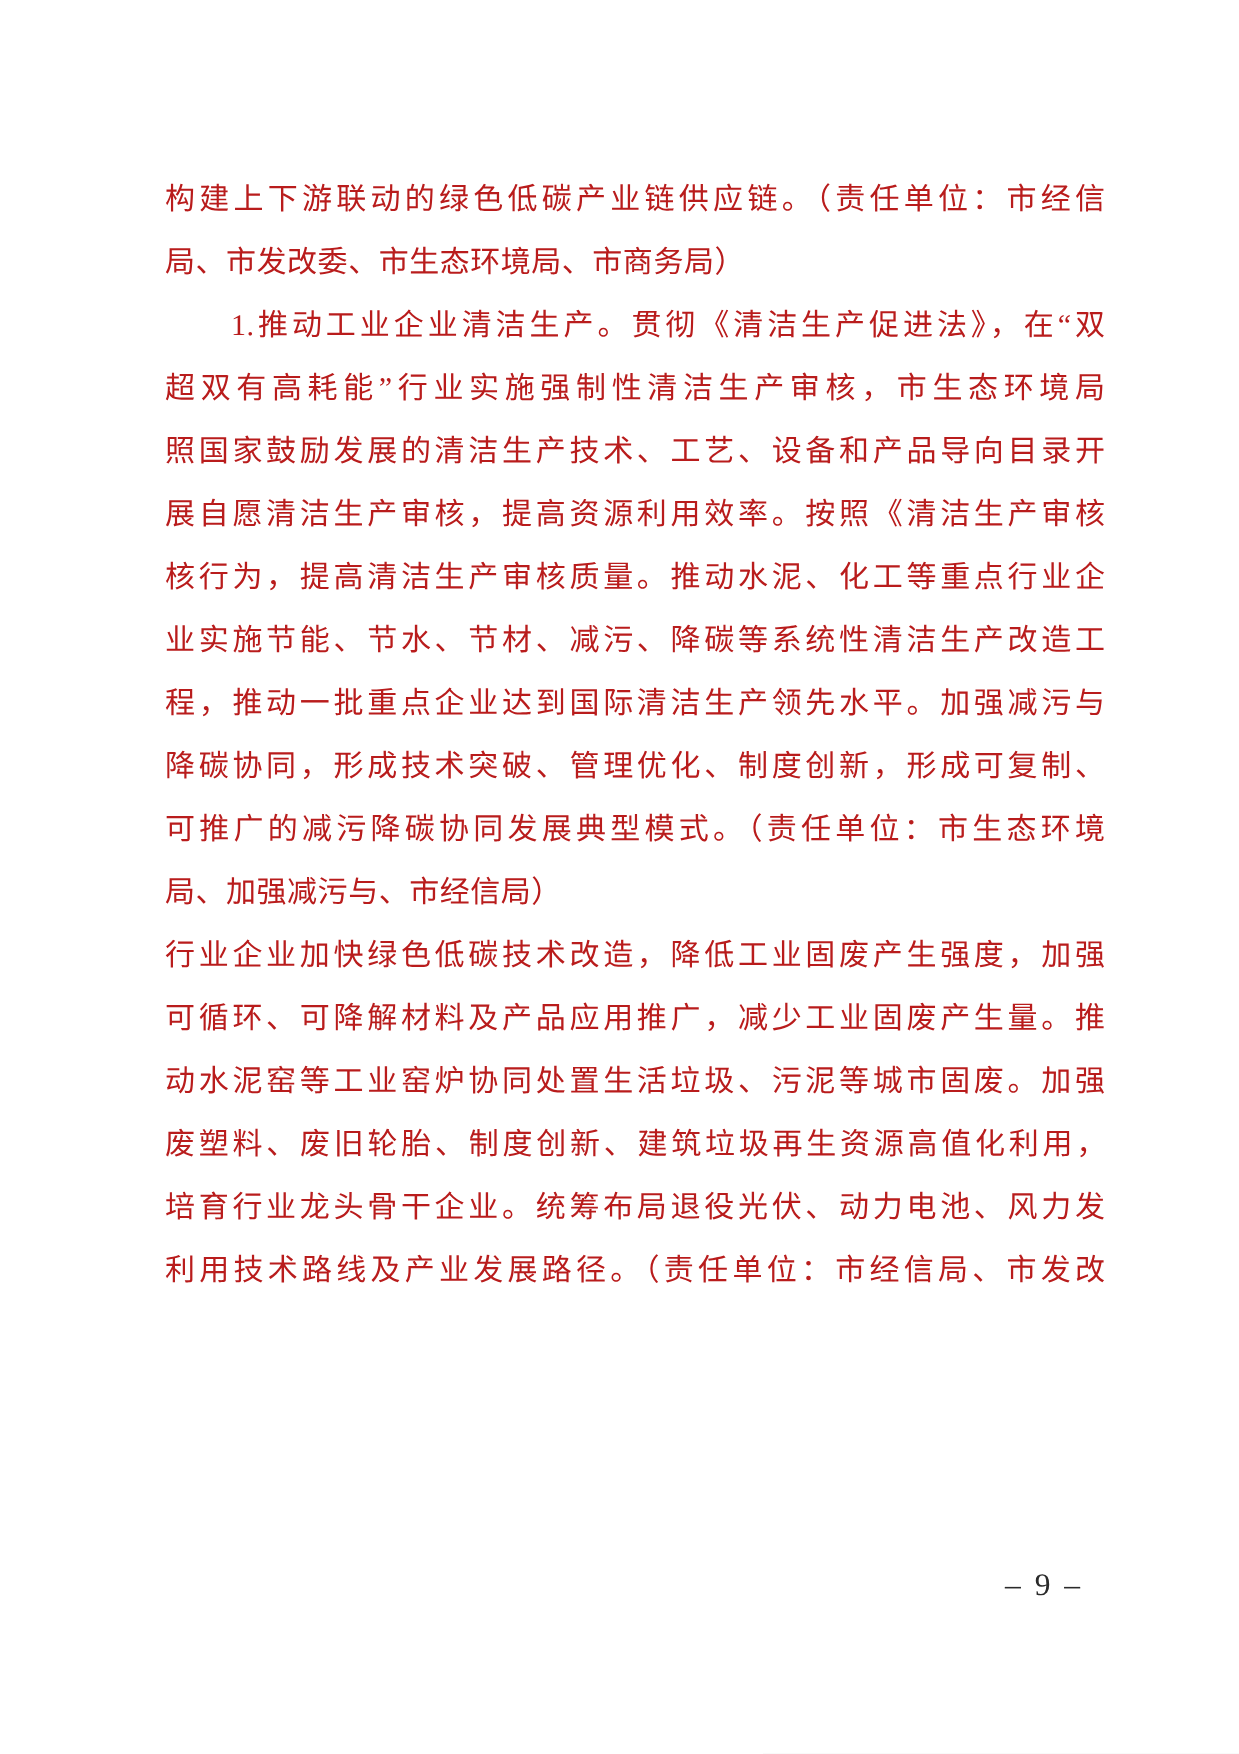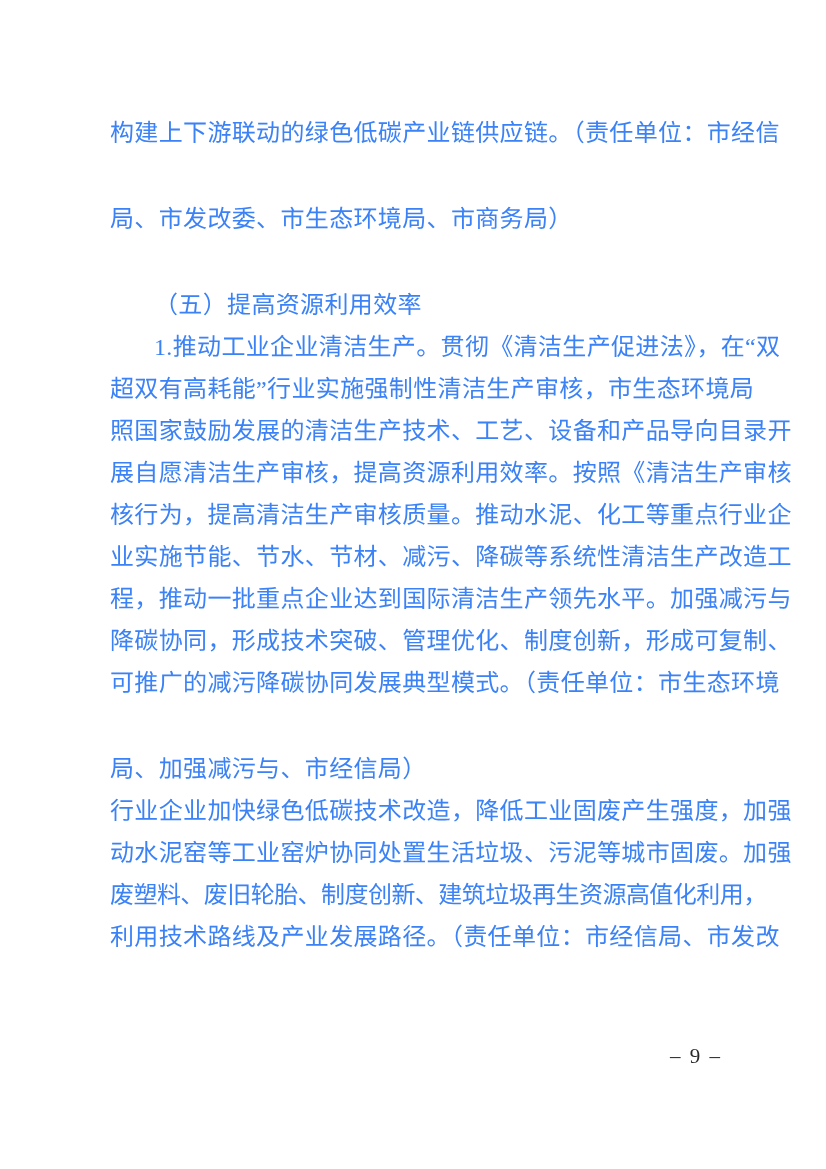--- a/index.html
+++ b/index.html
@@ -18,30 +18,29 @@
   }
   .text-block {
     position: absolute;
     left: 110px;
     top: 112px;
     width: 627px;
   }
   .line {
     height: 42px;
     line-height: 42px;
-    font-size: 24px;
+    font-size: 20px;
     letter-spacing: 0.35px;
     white-space: nowrap;
     text-align: justify;
     text-align-last: justify;
-    color: #3b82f6;
+    color: #b91c1c;
   }
   .line--end {
     text-align-last: left;
-    margin-top: 44px;
   }
   .line--indent {
     padding-left: 44px;
   }
   .line--tight {
     letter-spacing: -0.55px;
   }
   .heading {
     font-weight: 500;
   }
@@ -61,34 +60,35 @@
 </style>
 </head>
 <body>
 
 <div class="page">
   <div class="text-block">
 
     <div class="line">构建上下游联动的绿色低碳产业链供应链。（责任单位：市经信</div>
     <div class="line line--end">局、市发改委、市生态环境局、市商务局）</div>
 
-    <div class="line line--indent line--end heading">（五）提高资源利用效率</div>
 
     <div class="line line--indent"><span class="lead">1.推动工业企业清洁生产。</span><span>贯彻《清洁生产促进法》，在“双</span></div>
     <div class="line">超双有高耗能”行业实施强制性清洁生产审核，市生态环境局</div>
     <div class="line">照国家鼓励发展的清洁生产技术、工艺、设备和产品导向目录开</div>
     <div class="line">展自愿清洁生产审核，提高资源利用效率。按照《清洁生产审核</div>
     <div class="line">核行为，提高清洁生产审核质量。推动水泥、化工等重点行业企</div>
     <div class="line">业实施节能、节水、节材、减污、降碳等系统性清洁生产改造工</div>
     <div class="line">程，推动一批重点企业达到国际清洁生产领先水平。加强减污与</div>
     <div class="line">降碳协同，形成技术突破、管理优化、制度创新，形成可复制、</div>
     <div class="line">可推广的减污降碳协同发展典型模式。（责任单位：市生态环境</div>
     <div class="line line--end">局、加强减污与、市经信局）</div>
 
     <div class="line">行业企业加快绿色低碳技术改造，降低工业固废产生强度，加强</div>
+    <div class="line">可循环、可降解材料及产品应用推广，减少工业固废产生量。推</div>
     <div class="line">动水泥窑等工业窑炉协同处置生活垃圾、污泥等城市固废。加强</div>
     <div class="line line--tight">废塑料、废旧轮胎、制度创新、建筑垃圾再生资源高值化利用，</div>
+    <div class="line">培育行业龙头骨干企业。统筹布局退役光伏、动力电池、风力发</div>
     <div class="line">利用技术路线及产业发展路径。（责任单位：市经信局、市发改</div>
 
   </div>
 
   <div class="page-number">– 9 –</div>
 </div>
 
 </body></html>

